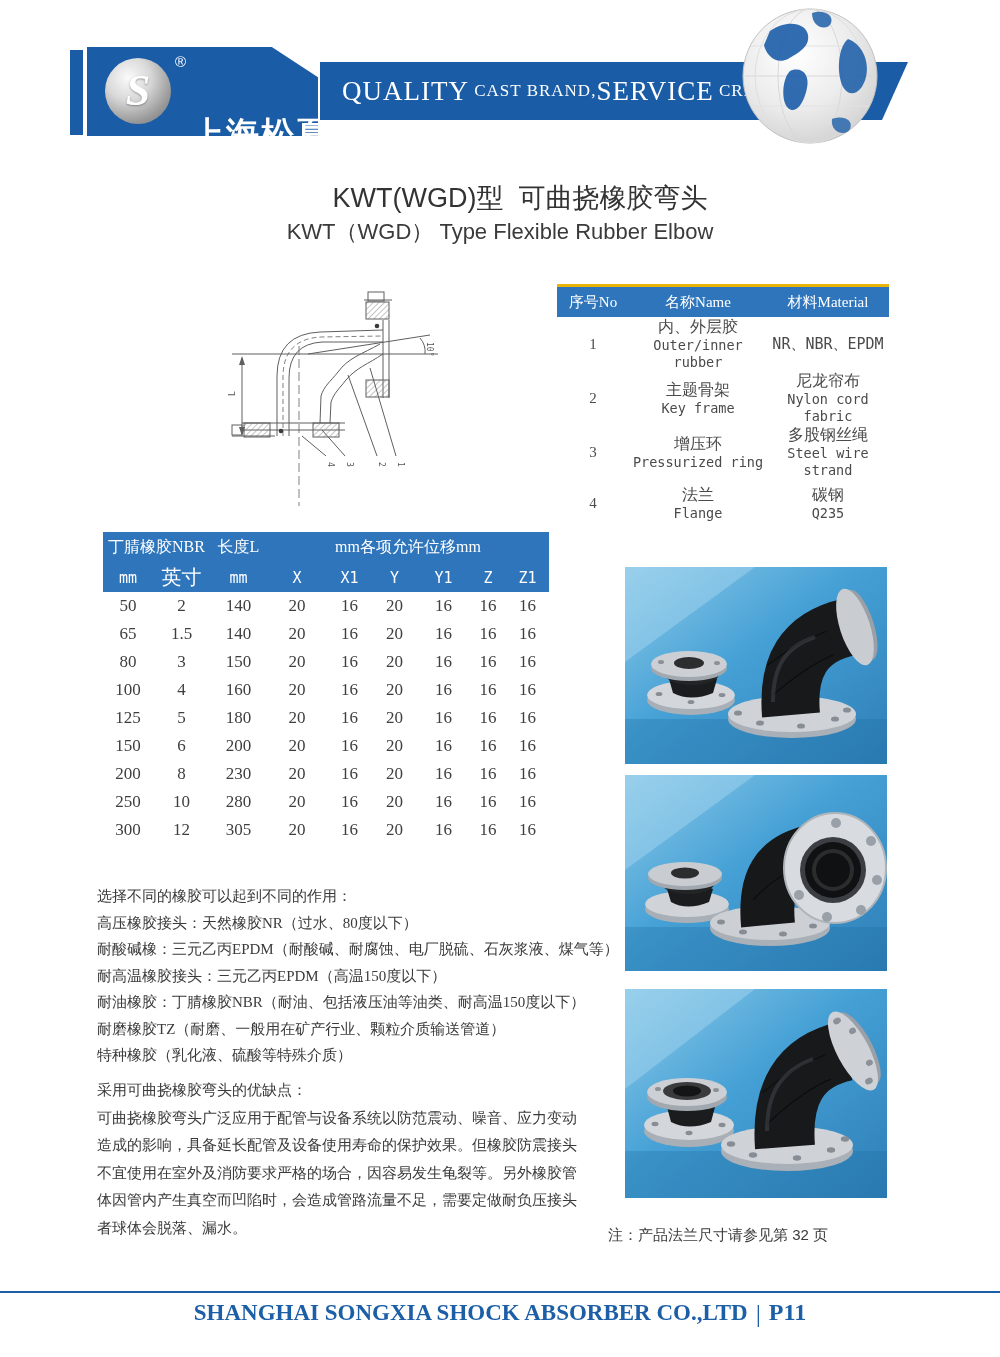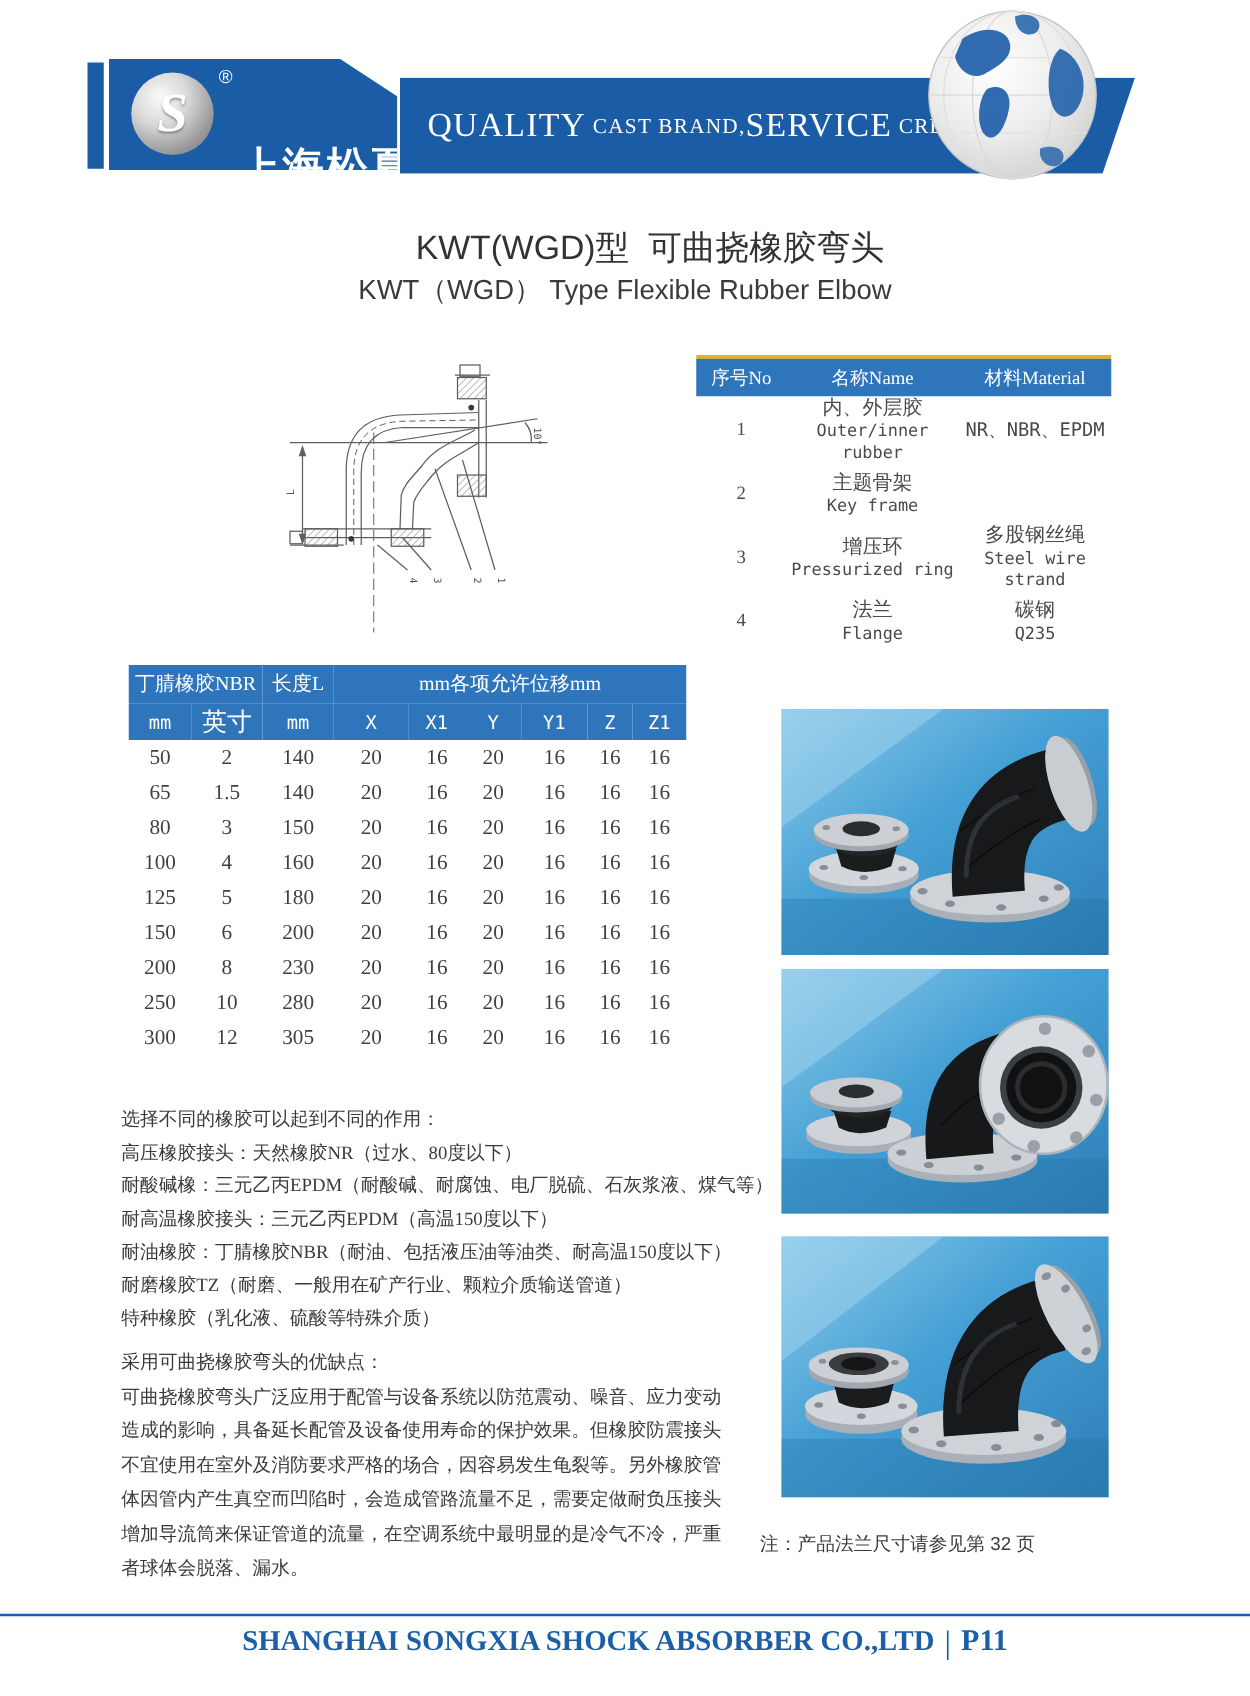--- a/index.html
+++ b/index.html
@@ -10,21 +10,21 @@
   .logo-box{position:absolute;left:87px;top:47px;width:231px;height:89px;background:#1b5ca6;
             clip-path:polygon(0 0,80% 0,100% 34%,100% 100%,0 100%);}
   .logo-sphere{position:absolute;left:18px;top:11px;width:66px;height:66px;border-radius:50%;
        background:radial-gradient(circle at 35% 30%,#fafafa 0%,#d9d9d9 35%,#9a9a9a 70%,#707070 100%);
        display:flex;align-items:center;justify-content:center;}
   .logo-s{font-family:"Liberation Serif",serif;font-style:italic;font-weight:bold;font-size:44px;color:#ffffff;
           text-shadow:0 1px 2px rgba(0,0,0,.35);line-height:1;}
   .logo-reg{position:absolute;left:88px;top:6px;color:#ffffff;font-size:15px;}
   .logo-company{position:absolute;left:104px;top:26px;color:#ffffff;font-size:33px;font-weight:bold;
                 letter-spacing:2px;white-space:nowrap;margin-top:39px;}
-  .banner{position:absolute;left:320px;top:62px;width:588px;height:77px;background:#1b5ca6;
+  .banner{position:absolute;left:320px;top:62px;width:588px;height:58px;background:#1b5ca6;
           clip-path:polygon(0 0,100% 0,calc(100% - 26px) 100%,0 100%);
           display:flex;align-items:center;padding-left:22px;box-sizing:border-box;color:#fff;
           font-family:"Liberation Serif","DejaVu Serif",serif;white-space:pre;}
   .banner .big{font-size:27px;letter-spacing:1px;}
   .banner .small{font-size:17px;letter-spacing:1px;}
   .globe{position:absolute;left:742px;top:3px;width:137px;height:146px;}
   
   .title-zh{position:absolute;left:0;top:180px;width:1000px;text-align:center;font-size:27px;
             color:#333;font-weight:500;white-space:pre;padding-left:20px;}
   .title-en{position:absolute;left:0;top:217px;width:1000px;text-align:center;font-size:22px;
@@ -185,20 +185,24 @@
       <span>
           <span class="en" style="display:block;font-size:15px">NR、NBR、EPDM</span>
           <span class="en" style="display:block"></span>
         </span>
     </div>
     <div class="mat-row">
       <span class="no">2</span>
       <span>
           <span class="zh" style="display:block">主题骨架</span>
           <span class="en" style="display:block">Key frame</span>
+        </span>
+      <span>
+          <span class="zh" style="display:block">尼龙帘布</span>
+          <span class="en" style="display:block">Nylon cord fabric</span>
         </span>
     </div>
     <div class="mat-row">
       <span class="no">3</span>
       <span>
           <span class="zh" style="display:block">增压环</span>
           <span class="en" style="display:block">Pressurized ring</span>
         </span>
       <span>
           <span class="zh" style="display:block">多股钢丝绳</span>
@@ -360,21 +364,20 @@
     <div>耐磨橡胶TZ（耐磨、一般用在矿产行业、颗粒介质输送管道）</div>
     <div>特种橡胶（乳化液、硫酸等特殊介质）</div>
   </div>
 
   <div class="para para2">
     <div>采用可曲挠橡胶弯头的优缺点：</div>
     <div>可曲挠橡胶弯头广泛应用于配管与设备系统以防范震动、噪音、应力变动</div>
     <div>造成的影响，具备延长配管及设备使用寿命的保护效果。但橡胶防震接头</div>
     <div>不宜使用在室外及消防要求严格的场合，因容易发生龟裂等。另外橡胶管</div>
     <div>体因管内产生真空而凹陷时，会造成管路流量不足，需要定做耐负压接头</div>
-    <div>增加导流筒来保证管道的流量，在空调系统中最明显的是冷气不冷，严重</div>
     <div>者球体会脱落、漏水。</div>
   </div>
 
   <svg class="photo photo1" viewBox="0 0 262 197">
     <defs>
       <linearGradient id="p1bg" x1="0" y1="0" x2="1" y2="1">
         <stop offset="0%" stop-color="#8ccae9"></stop>
           <stop offset="45%" stop-color="#45a0d5"></stop>
           <stop offset="100%" stop-color="#2e7fb7"></stop>
       </linearGradient>

